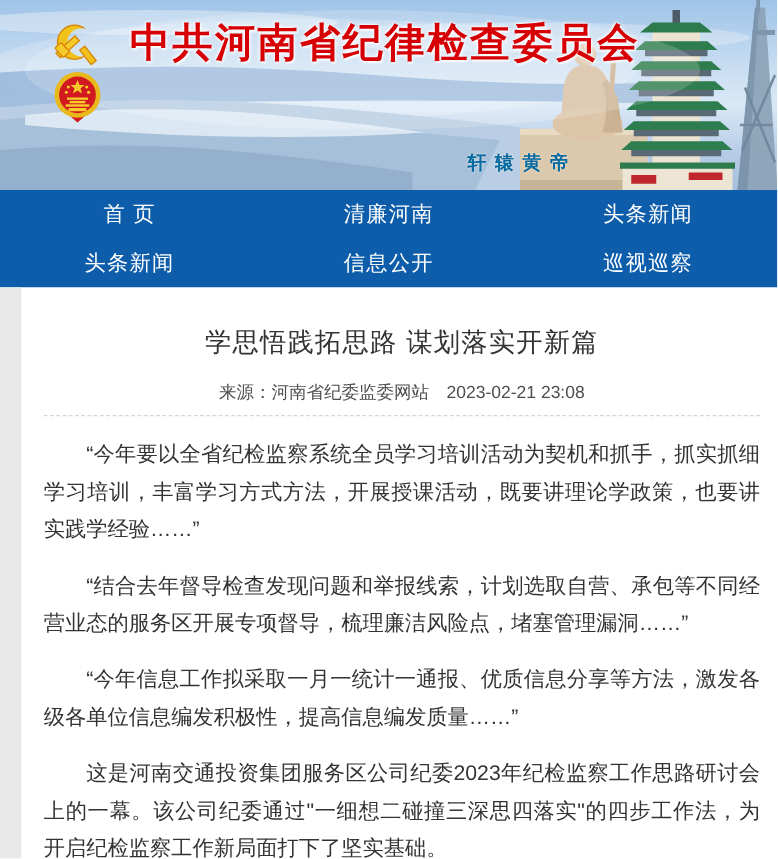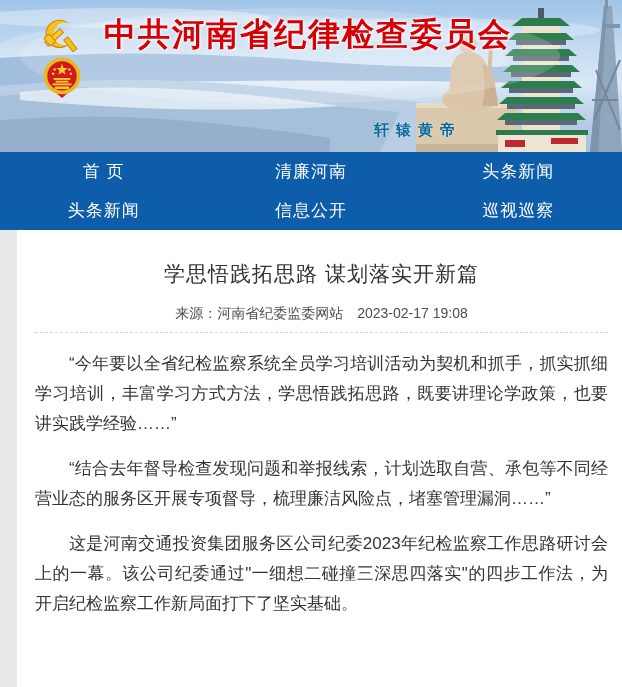--- a/index.html
+++ b/index.html
@@ -170,22 +170,23 @@
     <a href="#">头条新闻</a>
     <a href="#">信息公开</a>
     <a href="#">巡视巡察</a>
   </nav>
 
   <div class="content-row">
     <div class="gutter"></div>
     <main class="article">
       <h1>学思悟践拓思路 谋划落实开新篇</h1>
       <div class="meta">
-        <span class="src">来源：河南省纪委监委网站</span><span class="dt">2023-02-17 19:08</span>
+        <span class="src">来源：河南省纪委监委网站</span><span class="dt">2023-02-21 23:08</span>
       </div>
       <div class="divider"></div>
-      <p>“今年要以全省纪检监察系统全员学习培训活动为契机和抓手，抓实抓细学习培训，丰富学习方式方法，学思悟践拓思路，既要讲理论学政策，也要讲实践学经验……”</p>
+      <p>“今年要以全省纪检监察系统全员学习培训活动为契机和抓手，抓实抓细学习培训，丰富学习方式方法，开展授课活动，既要讲理论学政策，也要讲实践学经验……”</p>
       <p>“结合去年督导检查发现问题和举报线索，计划选取自营、承包等不同经营业态的服务区开展专项督导，梳理廉洁风险点，堵塞管理漏洞……”</p>
+      <p>“今年信息工作拟采取一月一统计一通报、优质信息分享等方法，激发各级各单位信息编发积极性，提高信息编发质量……”</p>
       <p>这是河南交通投资集团服务区公司纪委2023年纪检监察工作思路研讨会上的一幕。该公司纪委通过"一细想二碰撞三深思四落实"的四步工作法，为开启纪检监察工作新局面打下了坚实基础。</p>
     </main>
   </div>
 
 </div>
 
 </body></html>

